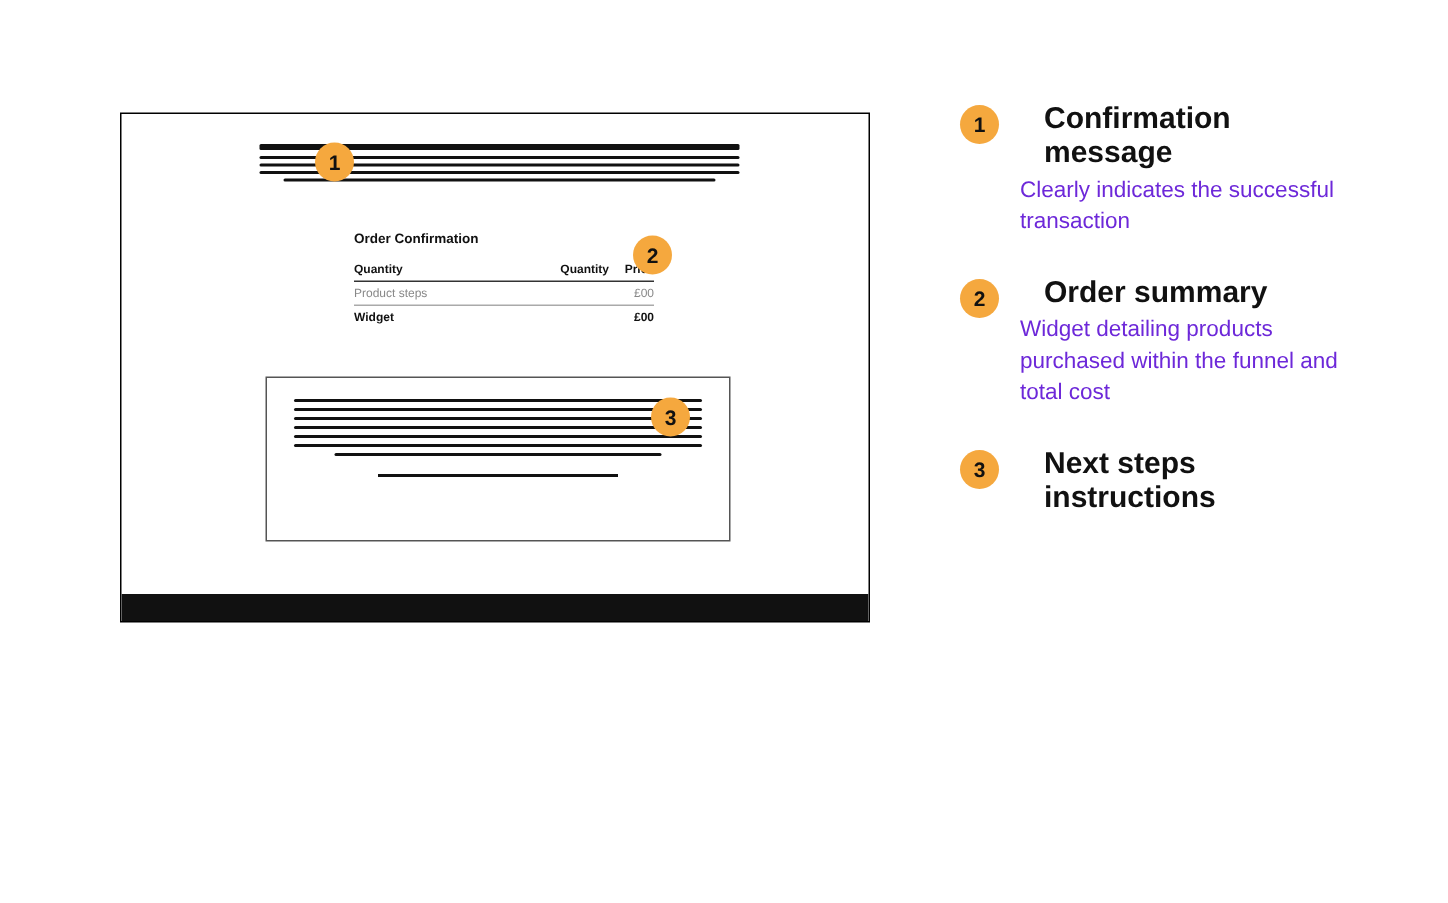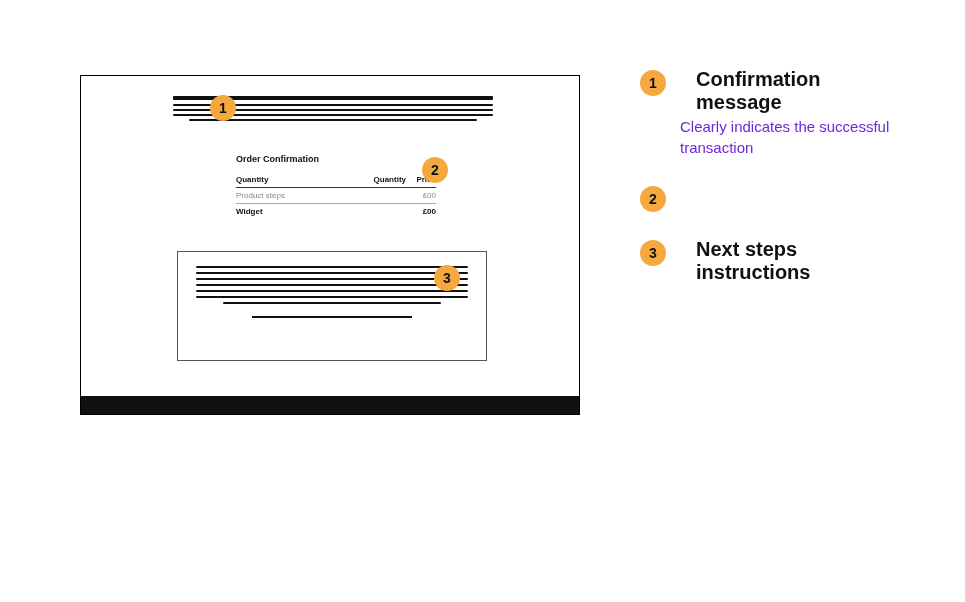--- a/index.html
+++ b/index.html
@@ -206,20 +206,24 @@
 <div class="legend">
   <div class="legend-item">
     <div class="legend-num">1</div>
     <div class="legend-text">
       <div class="legend-title">Confirmation message</div>
       <div class="legend-desc">Clearly indicates the successful transaction</div>
     </div>
   </div>
   <div class="legend-item">
     <div class="legend-num">2</div>
+    <div class="legend-text">
+      <div class="legend-title">Order summary</div>
+      <div class="legend-desc">Widget detailing products purchased within the funnel and total cost</div>
+    </div>
   </div>
   <div class="legend-item">
     <div class="legend-num">3</div>
     <div class="legend-text">
       <div class="legend-title">Next steps instructions</div>
     </div>
   </div>
 </div>
 
 </body></html>

